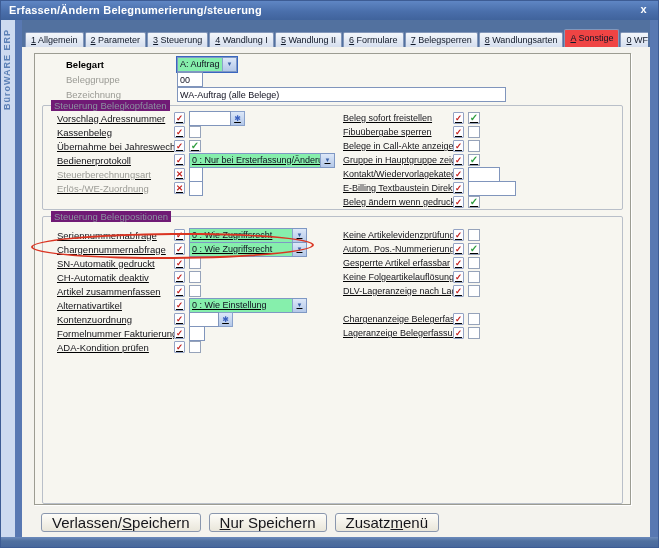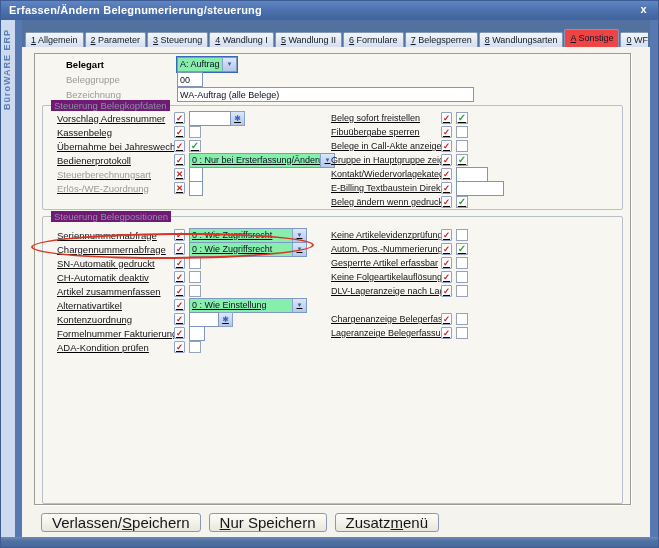--- a/index.html
+++ b/index.html
@@ -47,21 +47,21 @@
   .hlbl.dis { color:#9b9b95; }
 
   
   .group { position:absolute; left:7px; right:7px; border:1px solid #b9bfc9; border-radius:2px; }
   .group1 { top:51px; height:105px; }
   .group2 { top:162px; height:288px; }
   .gtitle { position:absolute; left:8px; top:-6px; background:#701a75; padding:0 3px;
             font-size:9.5px; color:#8b91a0; white-space:nowrap; }
   .gcol { position:absolute;text-decoration:underline; }
   .col-l { left:14px; width:288px; top:5px; }
-  .col-r { left:288px; width:296px; top:5px; }
+  .col-r { left:300px; width:296px; top:5px; }
   .group2 .gcol { top:11px; }
 
   .row { display:flex; align-items:center; height:14px; }
   .row.spacer { visibility:hidden; }
   .lbl { width:117px; font-size:9.5px; color:#15151a; white-space:nowrap; overflow:hidden; flex:none; }
   .col-r .lbl { width:110px; font-size:9px; }
   .lbl.dis { color:#9b9b95; }
 
   .flag { width:11px; height:12px; flex:none; margin-right:4px; border:1px solid #93a2c4;
           border-radius:1px; background:#fdfdff; color:#c3201c; font-size:8.5px; font-weight:bold;
@@ -138,21 +138,21 @@
           </div>
           <div class="hrow">
             <span class="hlbl dis">Beleggruppe</span>
             <span class="ctl">
               <input class="inp" value="00" style="width: 26px;">
             </span>
           </div>
           <div class="hrow">
             <span class="hlbl dis">Bezeichnung</span>
             <span class="ctl">
-              <input class="inp" value="WA-Auftrag (alle Belege)" style="width: 297px;">
+              <input class="inp" value="WA-Auftrag (alle Belege)" style="width: 329px;">
             </span>
           </div>
         </div>
 
       <div class="group group1">
         <span class="gtitle">Steuerung Belegkopfdaten</span>
         <div class="gcol col-l">
             <div class="row">
               <span class="lbl">Vorschlag Adressnummer</span>
               <span class="flag">✓</span>

